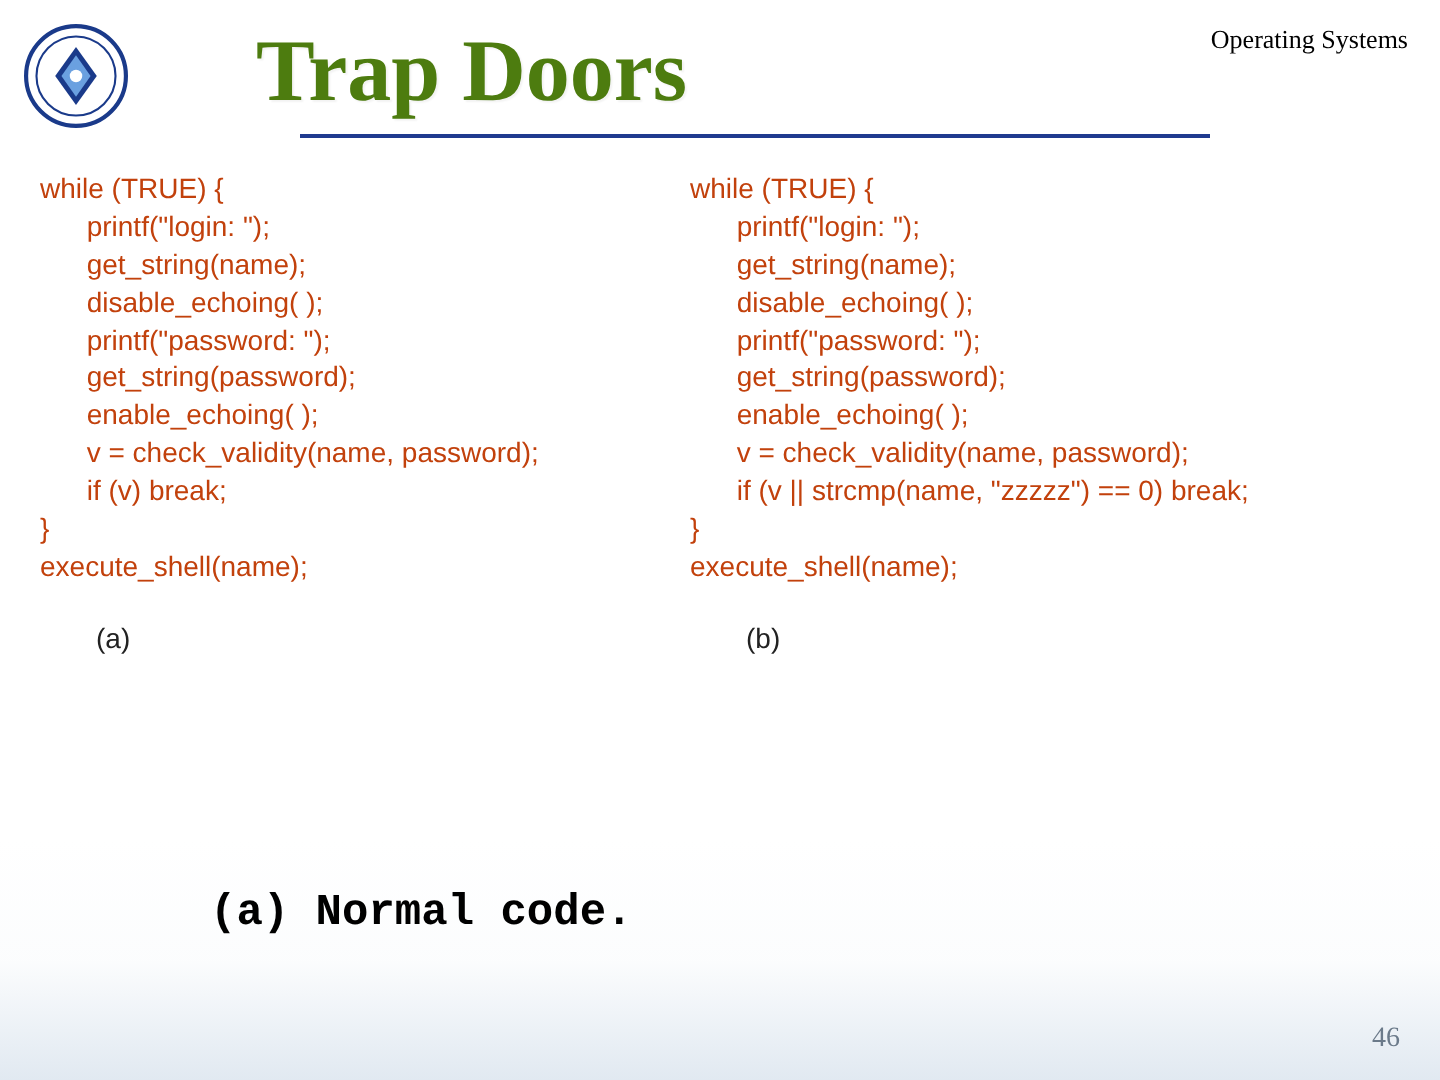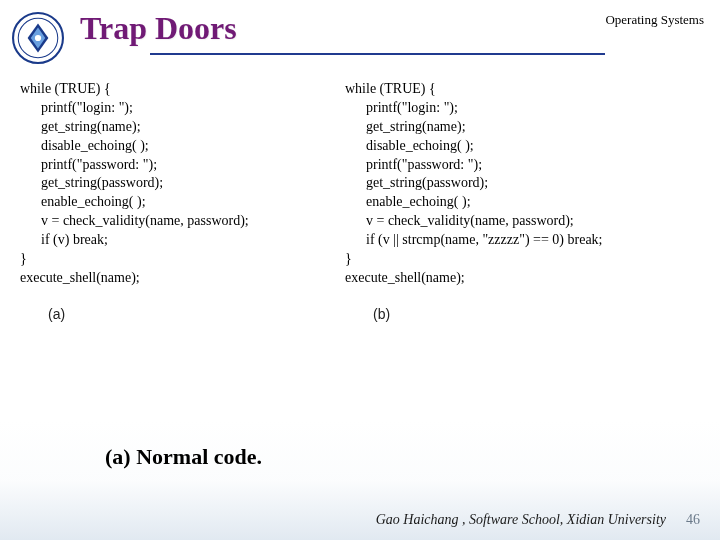--- a/index.html
+++ b/index.html
@@ -30,24 +30,25 @@
     margin-top: 4px;
     margin-right: 16px;
     flex: 0 0 auto;
   }
   .logo svg { width: 100%; height: 100%; }
   .title-wrap {
     flex: 1 1 auto;
     padding-top: 2px;
   }
   .title {
-    font-size: 32px;
+    font-size: 44px;
     font-weight: bold;
-    color: #701a75;
+    color: #4d7c0f;
     text-shadow: 1px 1px 1px rgba(0,0,0,0.05);
+    margin-left: 48px;
   }
   .top-right {
     font-size: 13px;
     color: #000;
     padding-top: 4px;
   }
   .rule {
     height: 2px;
     background: #203a8f;
     margin: 6px 0 0 70px;
@@ -55,38 +56,39 @@
   .code-area {
     position: relative;
     display: flex;
     padding: 16px 10px 0 20px;
     z-index: 2;
   }
   .code-col { flex: 0 0 auto; }
   .code-col.left { width: 325px; }
   .code-col.right { width: 370px; }
   .codeblock {
-    font-family: Liberation Serif, serif;
+    font-family: Liberation Sans, sans-serif;
     font-size: 14px;
     line-height: 1.35;
-    color: #000000;
+    color: #c2410c;
     white-space: pre;
   }
   .code-label {
     font-family: Arial, Helvetica, sans-serif;
     font-size: 14px;
     color: #222;
     margin-top: 18px;
     padding-left: 28px;
   }
   .captions {
     position: absolute;
     left: 105px;
     bottom: 68px;
     z-index: 2;
+    font-family: Liberation Mono, monospace;
   }
   .caption-line {
     font-size: 22px;
     font-weight: bold;
     line-height: 1.3;
     color: #000;
   }
   .footer {
     position: absolute;
     right: 20px;
@@ -152,15 +154,14 @@
 execute_shell(name);</div>
     <div class="code-label">(b)</div>
   </div>
 </div>
 
 <div class="captions">
   <div class="caption-line">(a) Normal code.</div>
 </div>
 
 <div class="footer">
-  <span class="footer-text">Gao Haichang , Software School, Xidian University</span>
   <span class="slide-num">46</span>
 </div>
 
 </body></html>

